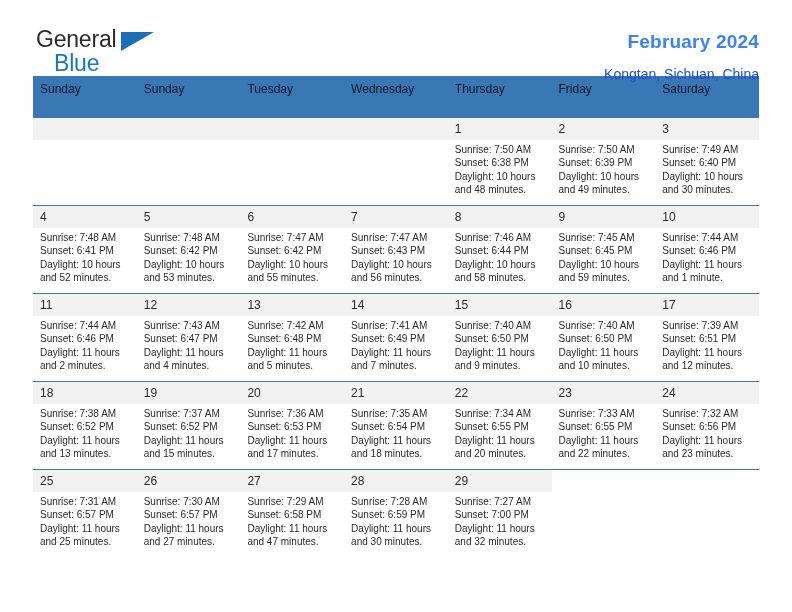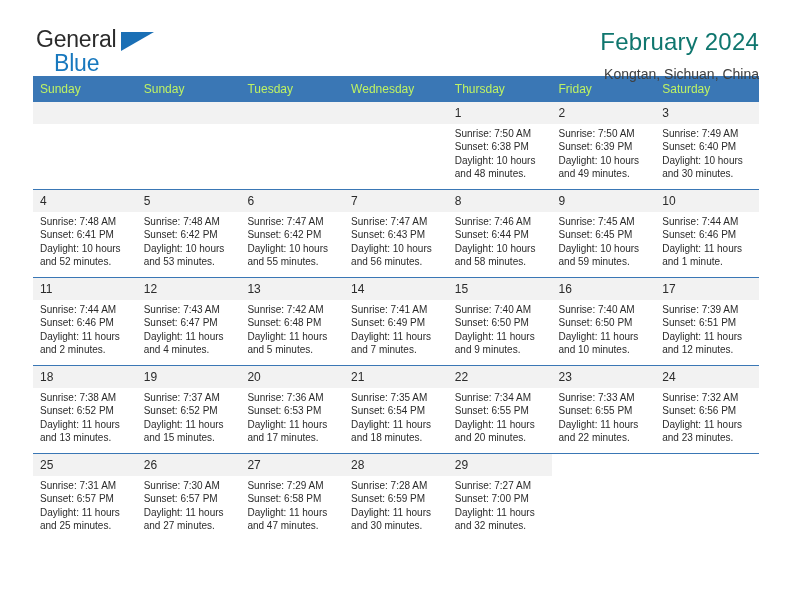--- a/index.html
+++ b/index.html
@@ -64,47 +64,47 @@
     height: 0;
     border-left: 33px solid #1a6fb5;
     border-bottom: 19px solid transparent;
   }
 
   .title-block {
     text-align: right;
     padding-top: 0px;
   }
   .cal-title {
-    font-size: 24px;
-    color: #0f766e;
+    font-size: 19px;
+    color: #3b82f6;
     line-height: 32px;
-    font-weight: normal;
+    font-weight: bold;
     letter-spacing: 0.2px;
   }
   .cal-location {
     font-size: 14px;
-    color: #404040;
+    color: #1d4ed8;
     line-height: 20px;
     margin-top: 6px;
   }
 
   
   .calendar {
     width: 726px;
     border-collapse: collapse;
     table-layout: fixed;
   }
 
   .calendar thead th {
     background: #3a77b5;
-    color: #bef264;
+    color: #0f172a;
     font-size: 12px;
     font-weight: normal;
     text-align: left;
-    padding: 6px 0 6px 7px;
+    padding: 6px 0 22px 7px;
     height: 22px;
     box-sizing: border-box;
     border: none;
   }
 
   .week-row > td {
     vertical-align: top;
     padding: 0;
     border-top: 1px solid #3a77b5;
     height: 87px;

